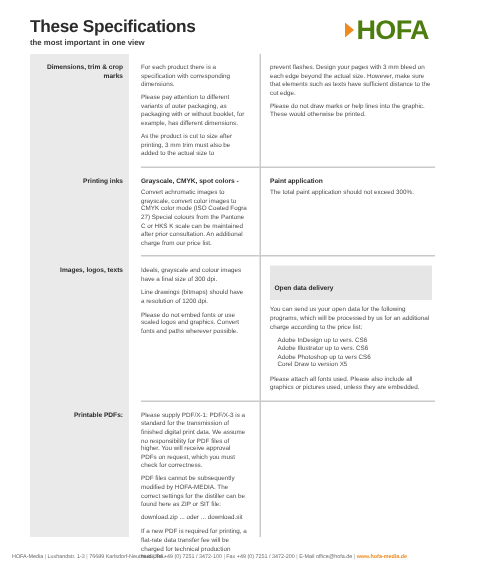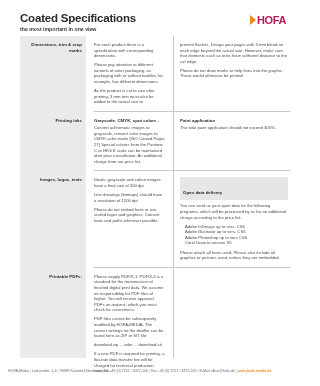--- a/index.html
+++ b/index.html
@@ -27,21 +27,21 @@
     position:absolute;right:12px;top:13px;
     display:flex;align-items:center;gap:1.5px;
   }
   .logo-tri{
     width:0;height:0;
     border-top:5px solid transparent;
     border-bottom:5px solid transparent;
     border-left:6px solid #f08a1e;
   }
   .logo-text{
-    font-size:11px;font-weight:bold;color:#be185d;
+    font-size:18px;font-weight:bold;color:#4d7c0f;
     letter-spacing:-0.4px;line-height:14px;
   }
 
   
   .content{
     position:absolute;left:0;top:36px;right:0;bottom:28px;
   }
   .label-col{
     position:absolute;left:20px;top:0;width:66px;bottom:0;
     background:#eaeaea;
@@ -97,21 +97,21 @@
   .footer-link{color:#f08a1e;text-decoration:none;font-weight:bold;}
   .sep{color:#9a9a9a;}
 </style>
 </head>
 <body>
 
 <div class="page">
 
   <div class="header">
     <div class="title-block">
-      <div class="title">Coated Specifications</div>
+      <div class="title">These Specifications</div>
       <div class="subtitle">the most important in one view</div>
     </div>
     <div class="logo">
       <span class="logo-tri"></span>
       <span class="logo-text">HOFA</span>
     </div>
   </div>
 
   <div class="content">
     <div class="label-col"></div>

